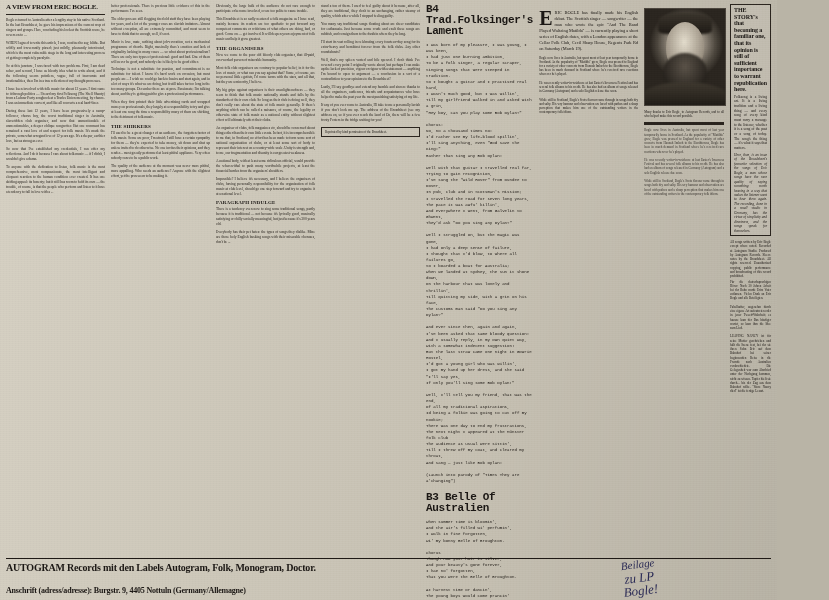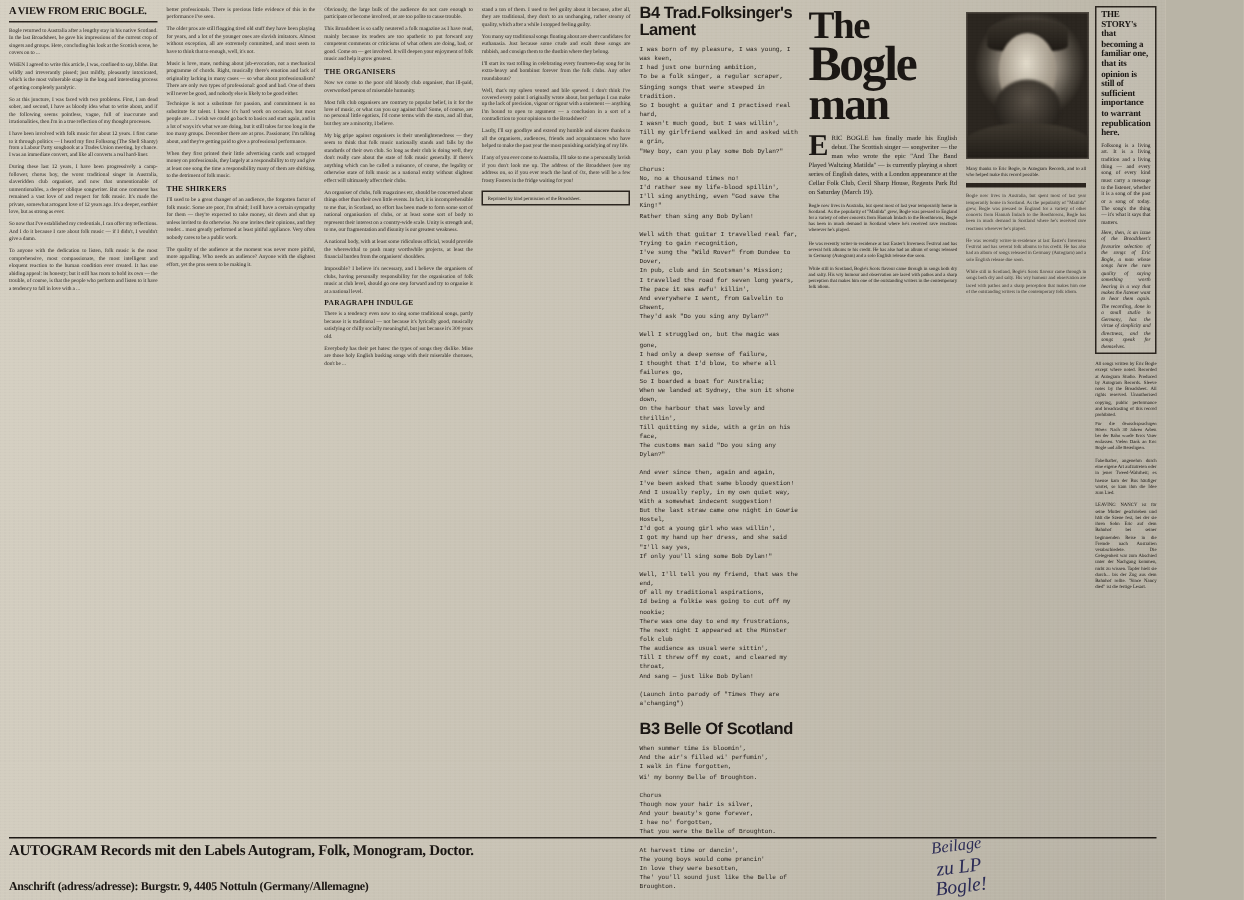--- a/index.html
+++ b/index.html
@@ -87,21 +87,21 @@
 
   
   .lyrics {
     font-family: "Liberation Mono", monospace;
     font-size: 4.1px;
     line-height: 1.5;
     white-space: pre-wrap;
     color: #1d1814;
   }
   .song-title {
-    font-family: Liberation Sans, sans-serif;
+    font-family: Liberation Mono, monospace;
     font-weight: bold;
     font-size: 11px;
     line-height: 1;
     margin-bottom: 5px;
     letter-spacing: -0.3px;
   }
   .song-title .num { font-size: 11px; }
 
   
   .boglebox { padding-top: 2px; }
@@ -403,21 +403,21 @@
 The audience as usual were sittin',
 Till I threw off my coat, and cleared my throat,
 And sang — just like Bob Dylan!
 
 (Launch into parody of "Times They are a'changing")</div>
       </div>
 
       <div style="margin-top:8px">
         <div class="song-title">
           <span class="num">B3</span>
-          <span>Belle Of Scotland</span>
+          <span>Belle Of Australien</span>
         </div>
         <div class="lyrics">When summer time is bloomin',
 And the air's filled wi' perfumin',
 I walk in fine forgotten,
 Wi' my bonny Belle of Broughton.
 
 Chorus
 Though now your hair is silver,
 And your beauty's gone forever,
 I hae no' forgotten,
@@ -430,25 +430,20 @@
 
 You and I together,
 Would wander by the river.
 In drops of silk and satin,
 You were the Bel' of Broughton.</div>
       </div>
 
     </div>
 
     <div class="col c6">
-      <div class="boglebox">
-        <div class="bogle-the">The</div>
-        <div class="bogle-word">Bogle</div>
-        <div class="bogle-man">man</div>
-      </div>
       <div class="dropcap-para">
         <span class="dropcap">E</span><span>RIC BOGLE has finally made his English debut. The Scottish singer — songwriter — the man who wrote the epic "And The Band Played Waltzing Matilda" — is currently playing a short series of English dates, with a London appearance at the Cellar Folk Club, Cecil Sharp House, Regents Park Rd on Saturday (March 19).</span>
       </div>
       <div class="tiny" style="margin-top:4px; white-space:pre-wrap">Bogle now lives in Australia, but spent most of last year temporarily home in Scotland. As the popularity of "Matilda" grew, Bogle was pressed to England for a variety of other concerts from Hannah Imlach to the Boothtowns, Bogle has been in much demand in Scotland where he's received rave reactions wherever he's played.
 
 He was recently writer-in-residence at last Easter's Inverness Festival and has several folk albums to his credit. He has also had an album of songs released in Germany (Autogram) and a solo English release due soon.
 
 While still in Scotland, Bogle's Scots flavour came through in songs both dry and salty. His wry humour and observation are laced with pathos and a sharp perception that makes him one of the outstanding writers in the contemporary folk idiom.</div>
     </div>
 

